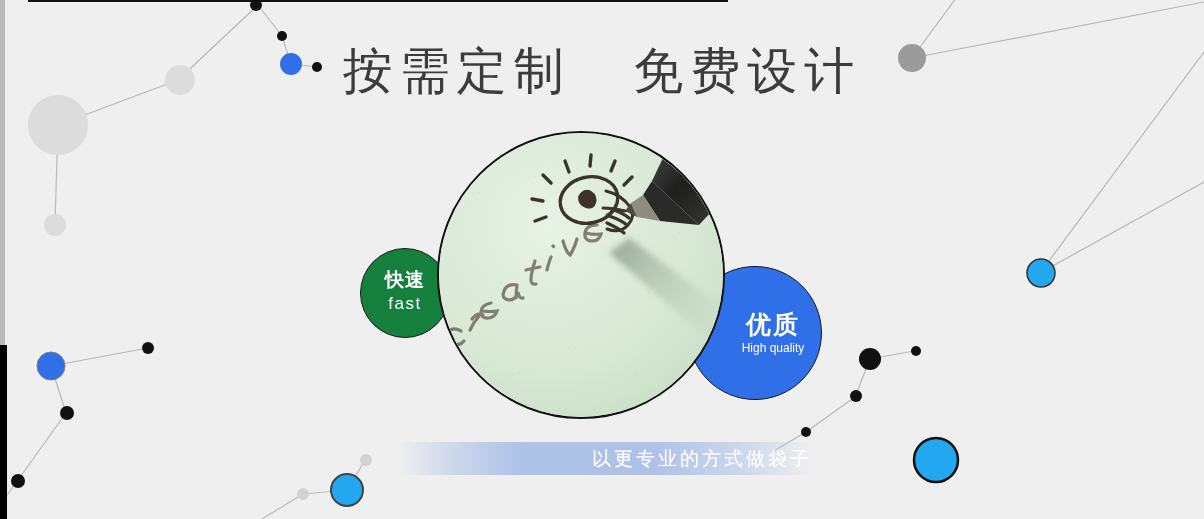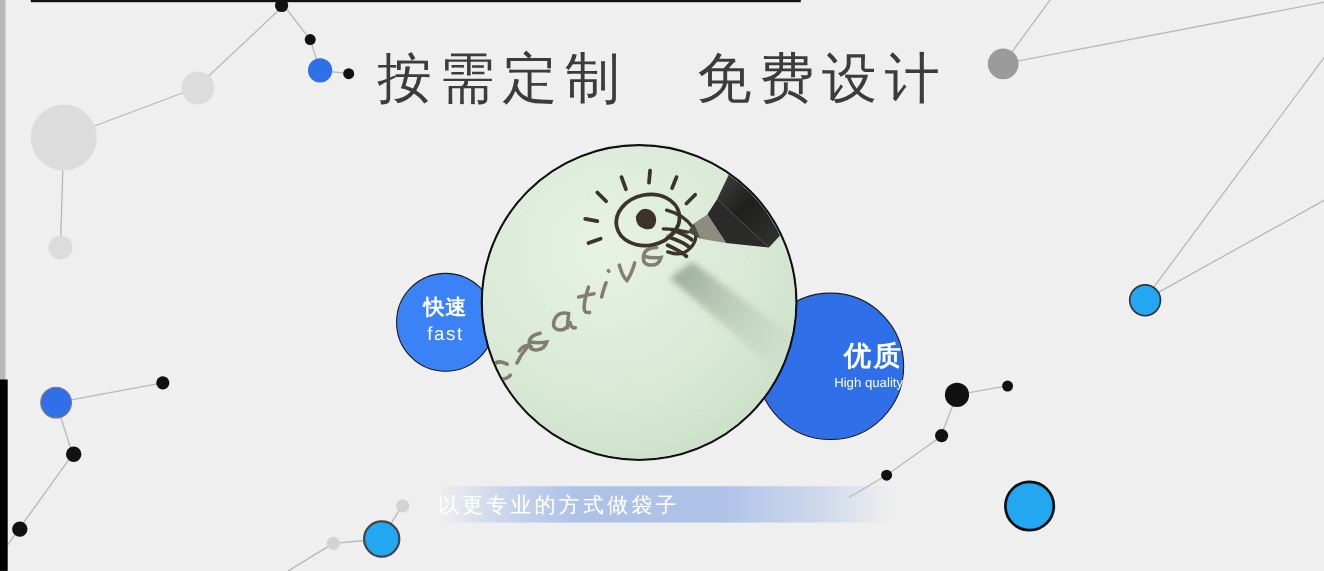--- a/index.html
+++ b/index.html
@@ -54,39 +54,39 @@
   .circle{
     position:absolute;
     border-radius:50%;
     box-sizing:border-box;
   }
 
   
   .c-fast{
     left:360px;top:248px;
     width:90px;height:90px;
-    background:#3b82f6;
+    background:#15803d;
     border:1.5px solid #1a1a1a;
     z-index:3;
     display:flex;flex-direction:column;
     align-items:center;justify-content:center;
     color:#fff;
   }
   .c-fast .cn{font-size:19px;font-weight:bold;letter-spacing:1px;line-height:1.15;}
   .c-fast .en{font-size:17px;letter-spacing:1.5px;line-height:1.5;}
 
   
   .c-quality{
     left:688px;top:266px;
     width:134px;height:134px;
     background:#2f6fe8;
     border:1.5px solid #1a1a1a;
     z-index:4;
     display:flex;flex-direction:column;
-    align-items:flex-end;justify-content:center;
+    align-items:center;justify-content:center;
     color:#fff;
     padding-left:36px;
     box-sizing:border-box;
   }
   .c-quality .cn{font-size:25px;font-weight:bold;letter-spacing:2px;line-height:1.2;}
   .c-quality .en{font-size:12px;line-height:1.5;white-space:nowrap;}
 
   
   .c-photo{
     left:437px;top:131px;
@@ -106,21 +106,21 @@
   .ribbon{
     position:absolute;left:398px;top:442px;
     width:414px;height:33px;
     background:linear-gradient(to right,
       rgba(174,194,232,0) 0%,
       rgba(174,194,232,0.55) 14%,
       rgba(174,194,232,1) 30%,
       rgba(174,194,232,1) 62%,
       rgba(174,194,232,0.5) 84%,
       rgba(174,194,232,0) 100%);
-    display:flex;align-items:center;justify-content:flex-start;
+    display:flex;align-items:center;justify-content:flex-end;
     z-index:6;
   }
   .ribbon span{
     color:#ffffff;
     font-size:19px;
     letter-spacing:3px;
     font-weight:400;
     text-shadow:0 0 1px rgba(255,255,255,.4);
   }
 </style>

